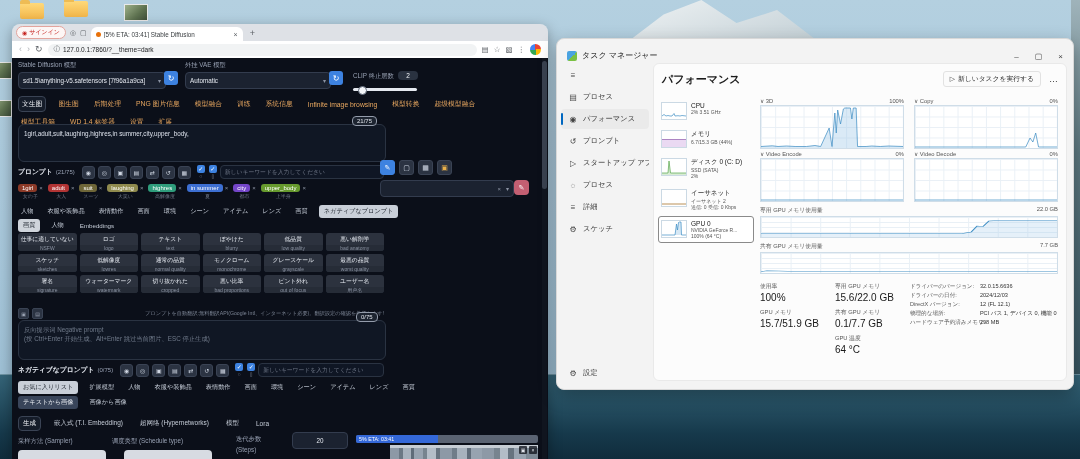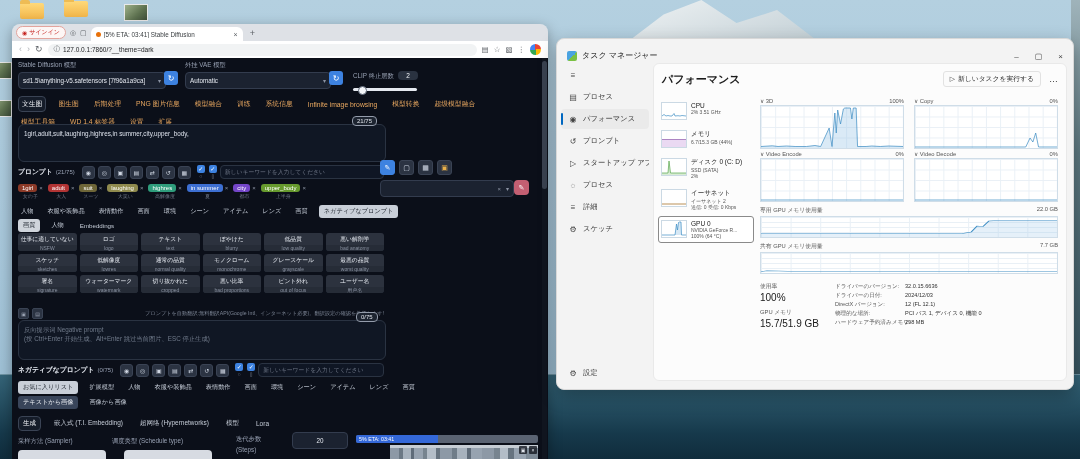--- a/index.html
+++ b/index.html
@@ -773,20 +773,35 @@
                 <div class="slabel">使用率</div>
                 <div class="sval">100%</div>
               </div>
                 <div>
                 <div class="slabel">GPU メモリ</div>
                 <div class="sval">15.7/51.9 GB</div>
               </div>
               </div>
             <div>
 
+            <div>
+                <div class="slabel">専用 GPU メモリ</div>
+                <div class="sval">15.6/22.0 GB</div>
+              </div>
+                <div>
+                <div class="slabel">共有 GPU メモリ</div>
+                <div class="sval">0.1/7.7 GB</div>
+              </div>
+                <div>
+                <div class="slabel">GPU 温度</div>
+                <div class="sval">64 °C</div>
+              </div>
+              </div>
+            <div>
+
             <div class="srow">
                 <span class="sl">ドライバーのバージョン:</span>
                 <span class="sv">32.0.15.6636</span>
               </div>
                 <div class="srow">
                 <span class="sl">ドライバーの日付:</span>
                 <span class="sv">2024/12/03</span>
               </div>
                 <div class="srow">
                 <span class="sl">DirectX バージョン:</span>

